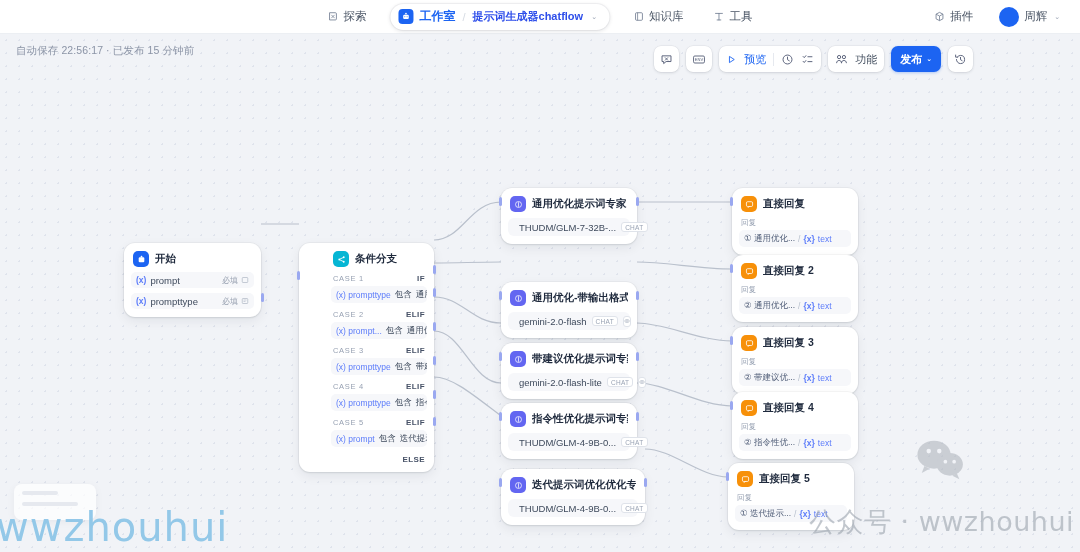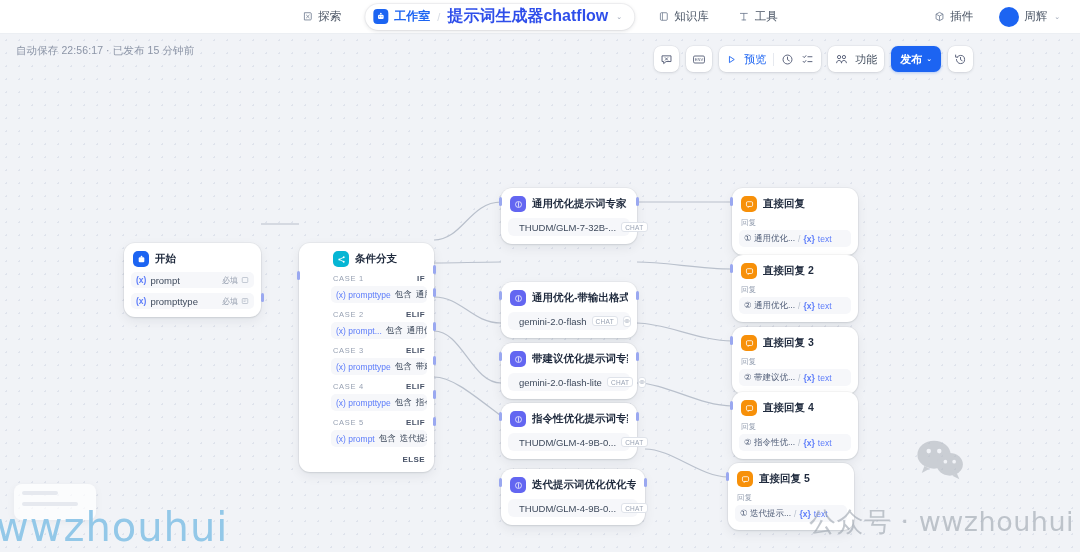--- a/index.html
+++ b/index.html
@@ -38,21 +38,21 @@
   .pill-app {
     display:flex; align-items:center; gap:5px;
     font-size: 12px; font-weight: 700; color: #1c64f2; white-space: nowrap;
   }
   .pill-badge {
     width: 15px; height: 15px; border-radius: 4px; background: #1c64f2;
     display:flex; align-items:center; justify-content:center; flex:none;
   }
   .pill-sep { color: #d6dbe3; font-size: 11px; margin: 0 1px; }
   .pill-flow {
-    font-size: 16px; font-weight: 700; color: #2e4eea; white-space: nowrap;
+    font-size: 11px; font-weight: 700; color: #2e4eea; white-space: nowrap;
   }
   .caret { font-size: 7px; color: #98a2b3; margin-left: 2px; }
   .nav-right {
     position: absolute; right: 14px; display: flex; align-items: center; gap: 14px;
   }
   .avatar {
     width: 20px; height: 20px; border-radius: 50%; background: #1c64f2; flex: none;
   }
   .user-name { font-size: 11.5px; color: #495464; }
 

